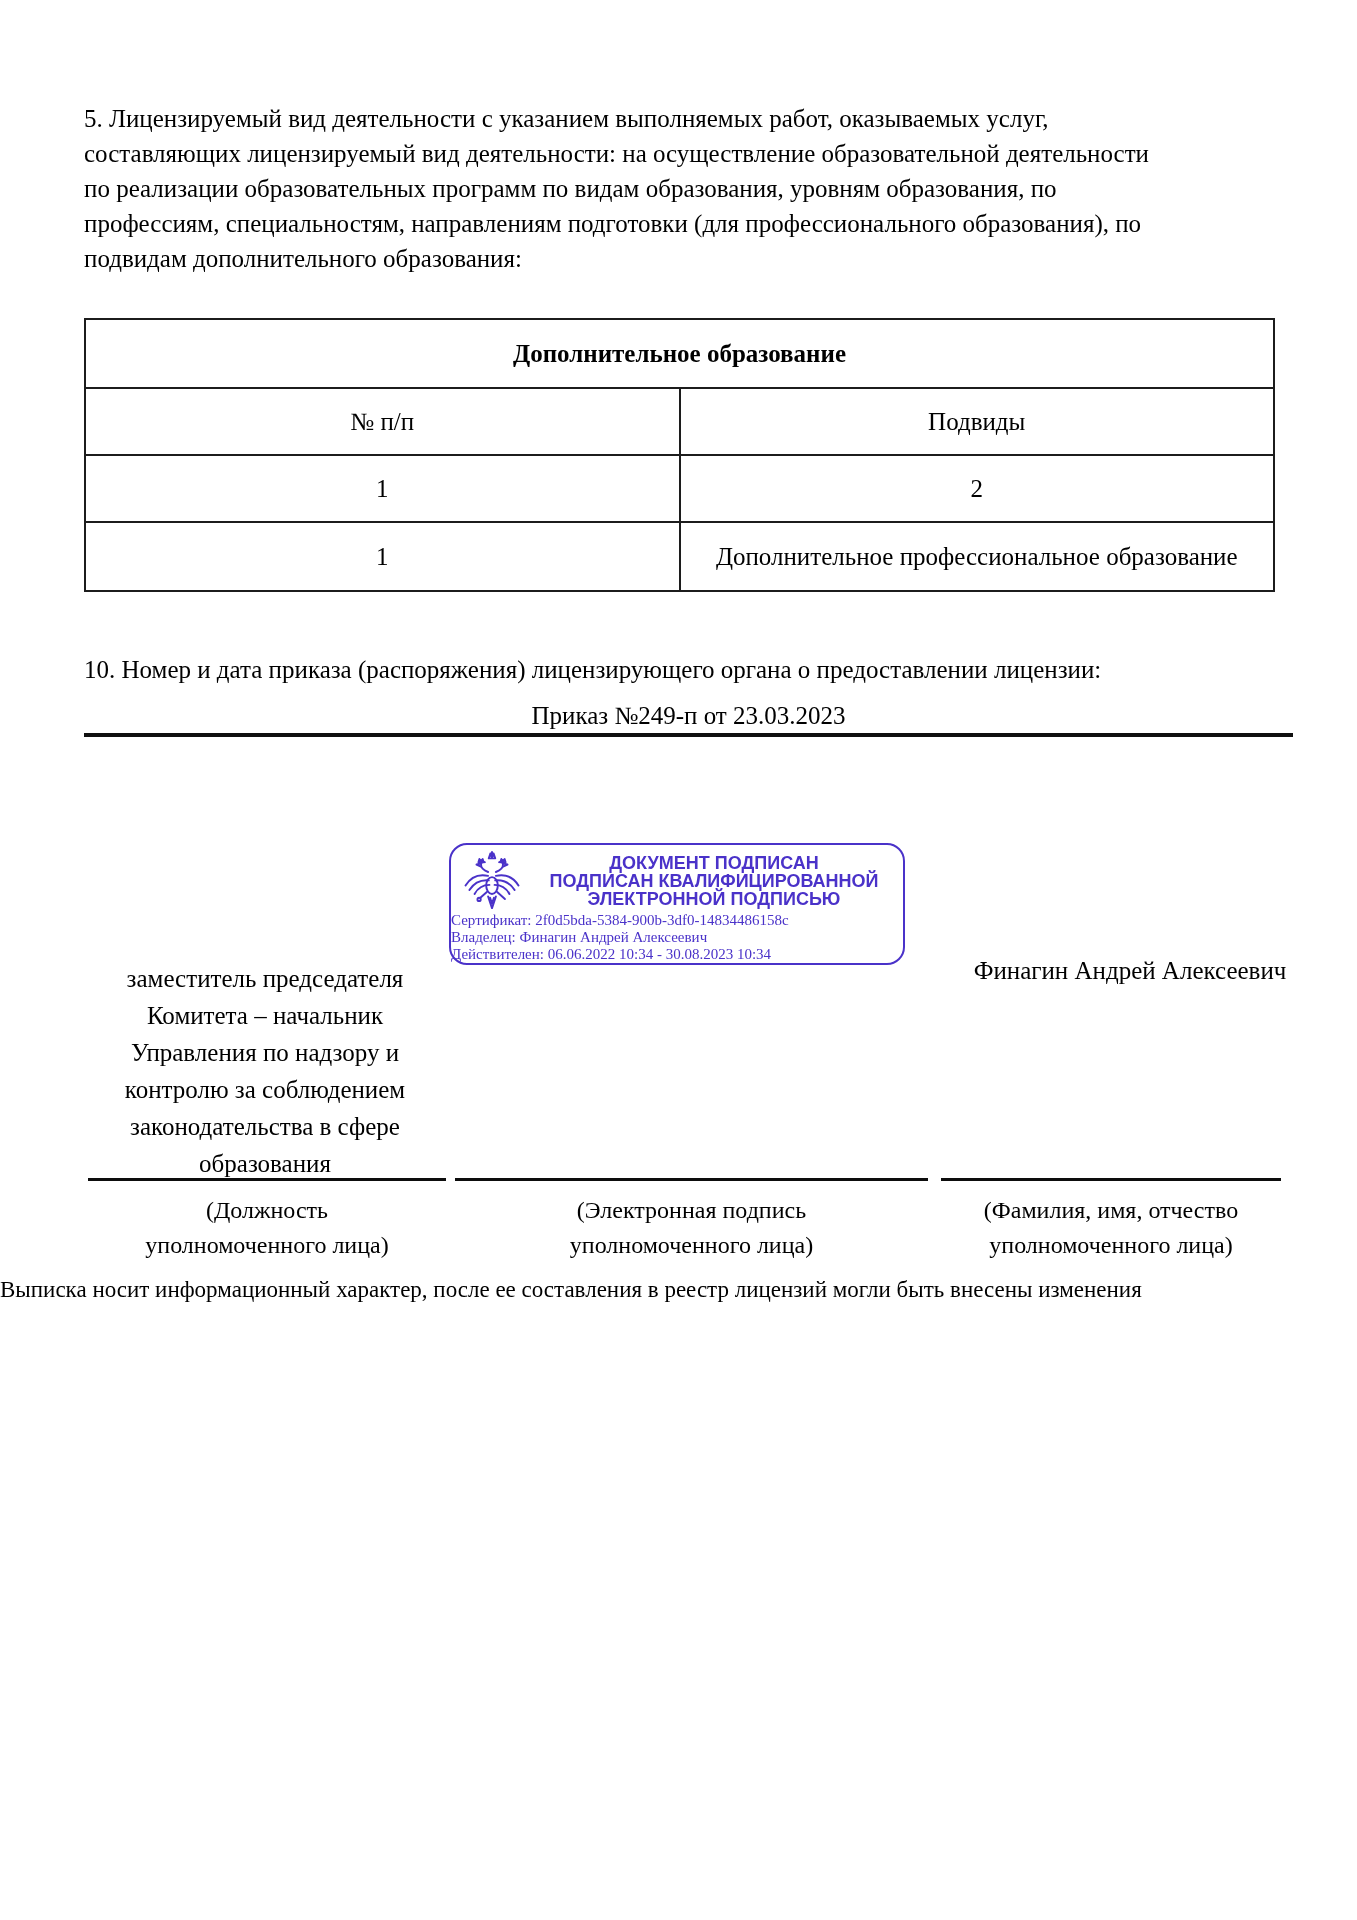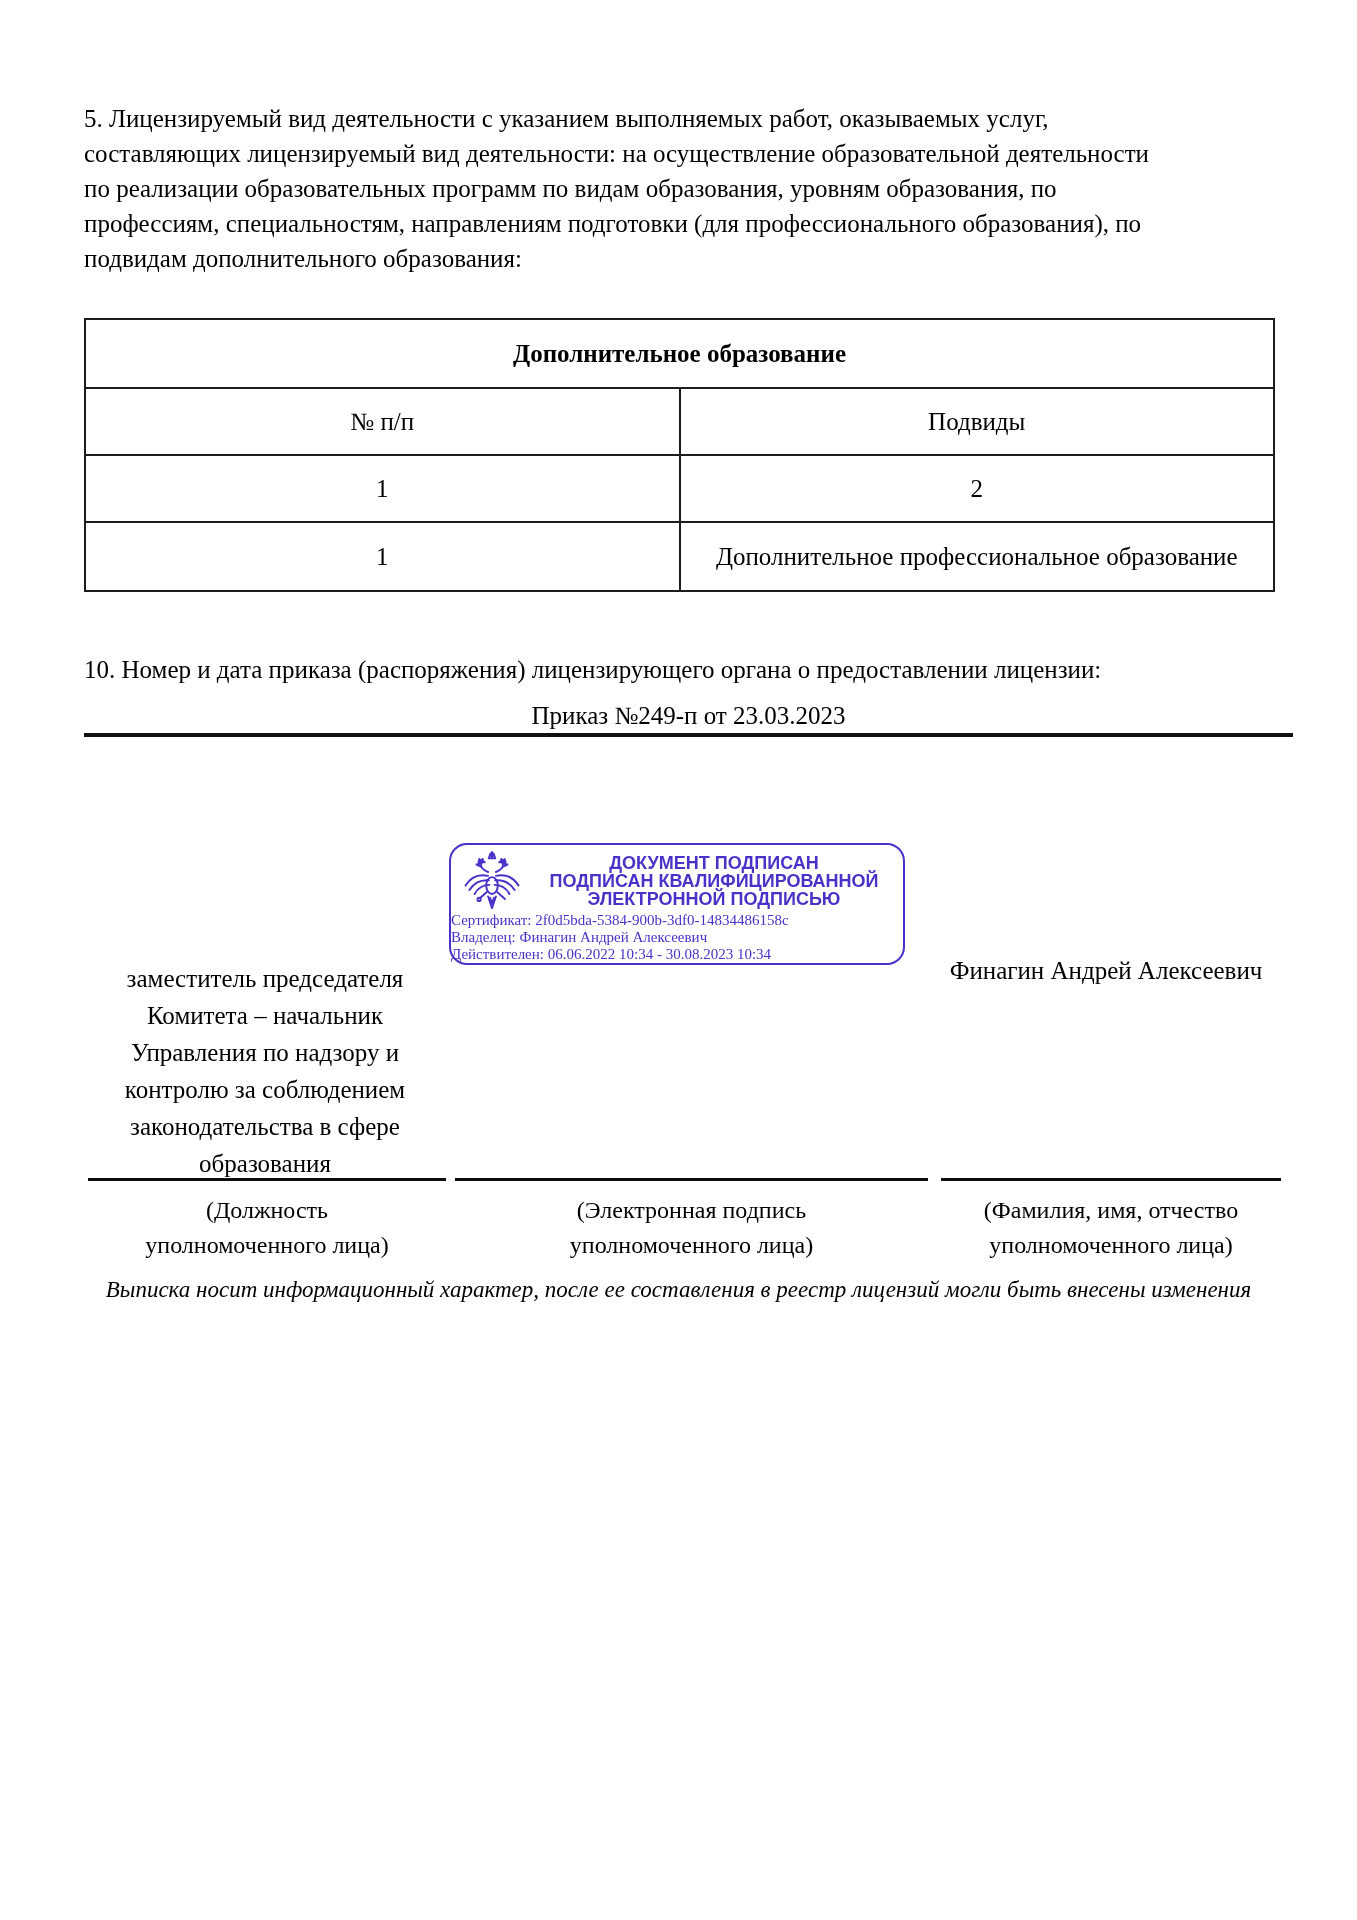--- a/index.html
+++ b/index.html
@@ -49,31 +49,31 @@
   .eagle-box{flex:0 0 auto;width:66px;height:62px;margin:5px 0 0 8px;}
   .stamp-title{
     flex:1;text-align:center;
     font-family:"Liberation Sans",sans-serif;font-weight:bold;
     font-size:18px;line-height:18px;padding-top:9px;
   }
   .stamp-details{font-size:15px;line-height:17px;margin-top:1px;}
 
   
   .pos-block{left:84px;top:960px;width:362px;text-align:center;font-size:25px;line-height:37px;}
-  .sig-name{left:930px;top:957px;width:352px;text-align:center;font-size:25px;}
+  .sig-name{left:954px;top:957px;width:352px;text-align:center;font-size:25px;}
   .sline{top:1178px;height:3px;background:#0d0d0d;}
   .sline-1{left:88px;width:358px;}
   .sline-2{left:455px;width:473px;}
   .sline-3{left:941px;width:340px;}
   .slabel{top:1193px;font-size:24px;line-height:35px;text-align:center;}
   .slabel-1{left:88px;width:358px;}
   .slabel-2{left:455px;width:473px;}
   .slabel-3{left:941px;width:340px;}
 
-  .footnote{left:0;top:1277px;width:1357px;text-align:center;font-size:23px;font-style:italic;}
+  .footnote{left:0;top:1277px;width:1357px;font-size:23px;}
 </style>
 </head>
 <body>
 
 <div class="page">
 
   <div class="abs p9">
     <div>5. Лицензируемый вид деятельности с указанием выполняемых работ, оказываемых услуг,</div>
     <div>составляющих лицензируемый вид деятельности: на осуществление образовательной деятельности</div>
     <div>по реализации образовательных программ по видам образования, уровням образования, по</div>

